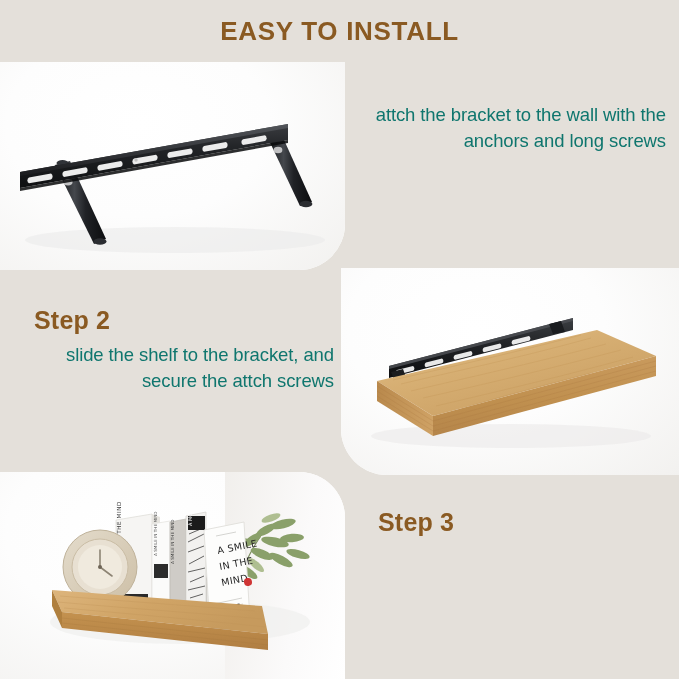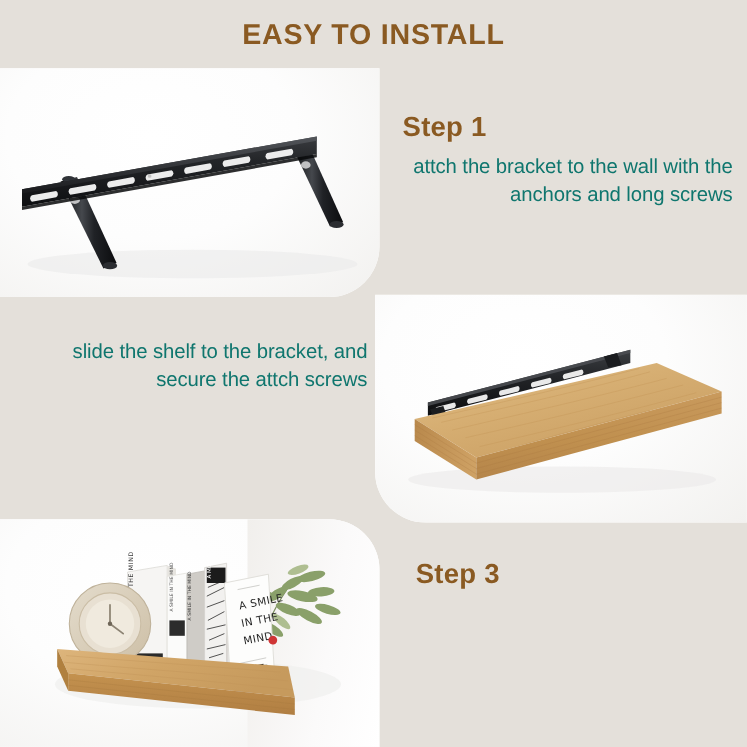--- a/index.html
+++ b/index.html
@@ -122,21 +122,20 @@
             <path d="M204,84 L226,80.1 a3.4,3.4 0 0 1 0,5.8 L204,89.8 a3.4,3.4 0 0 1 0,-5.8 Z"></path>
             <path d="M243,77.2 L265,73.3 a3.4,3.4 0 0 1 0,5.8 L243,83 a3.4,3.4 0 0 1 0,-5.8 Z"></path>
           </g>
           <circle cx="136" cy="98" r="1.7" fill="#bdbdbd" opacity="0.9"></circle>
         </g>
       </svg>
     </div>
   </div>
 
   <div class="textblock" id="text1">
-    <div class="step-head">Step 1</div>
     <div class="step-body">attch the bracket to the wall with the anchors and long screws</div>
   </div>
 
   <div class="panel" id="panel2">
     <div class="wallbg"></div>
     <div class="shelf-wrap">
       <svg viewBox="0 0 338 207" width="338" height="207">
         <defs>
           <linearGradient id="woodTop" x1="0.1" y1="0" x2="0.9" y2="1">
             <stop offset="0%" stop-color="#e0bd85"></stop>
@@ -203,20 +202,21 @@
             <line x1="36" y1="118" x2="92" y2="153"></line>
             <line x1="36" y1="123" x2="92" y2="158"></line>
             <line x1="36" y1="128" x2="92" y2="163"></line>
           </g>
         </g>
       </svg>
     </div>
   </div>
 
   <div class="textblock" id="text2">
+    <div class="step-head">Step 2</div>
     <div class="step-body">slide the shelf to the bracket, and secure the attch screws</div>
   </div>
 
   <div class="panel" id="panel3">
     <div class="wallbg"></div>
     <div class="corner-wall"></div>
     <div class="styled-wrap">
       <svg viewBox="0 0 345 207" width="345" height="207">
         <defs>
           <linearGradient id="woodTop3" x1="0" y1="0" x2="1" y2="0.4">

